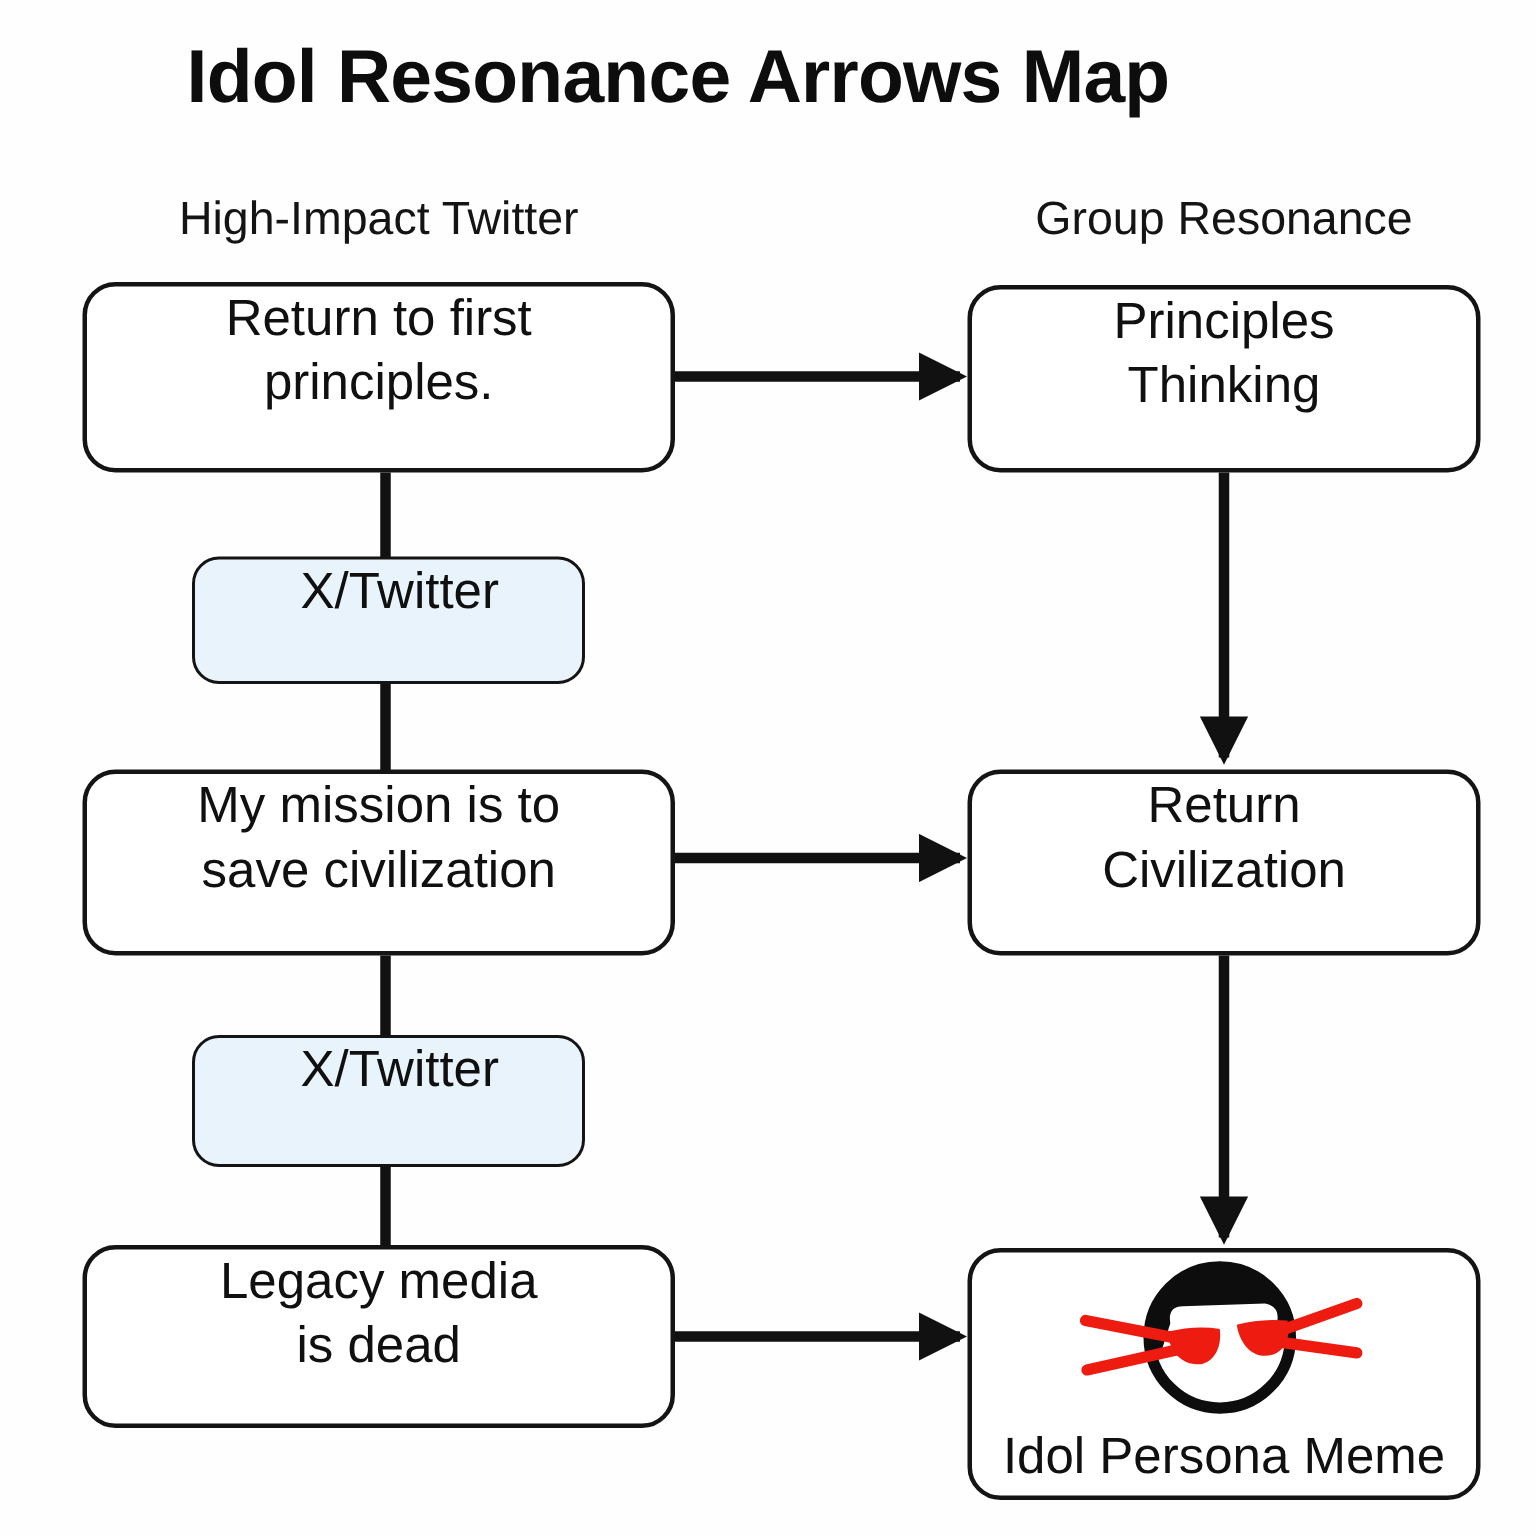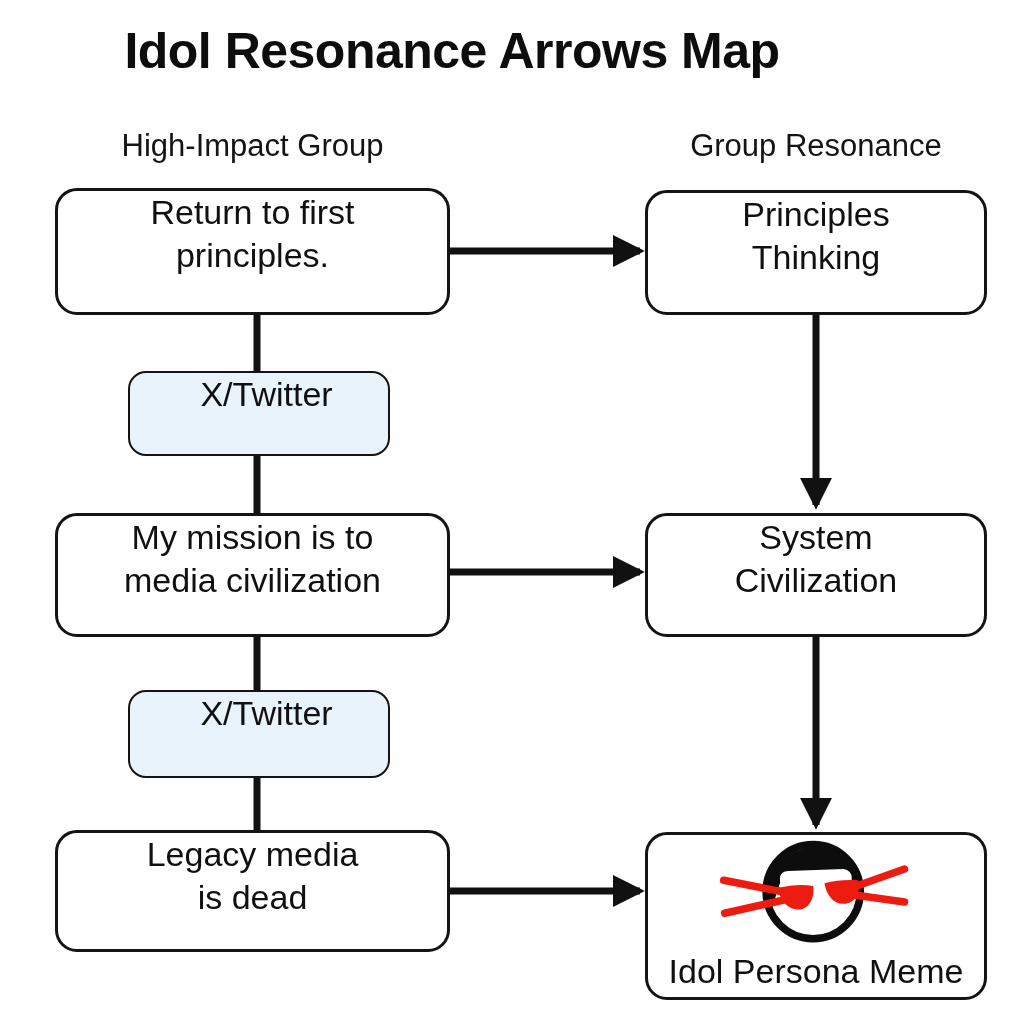--- a/index.html
+++ b/index.html
@@ -70,53 +70,53 @@
 
     <line x1="450" y1="251" x2="640" y2="251" stroke="#111111" stroke-width="7" marker-end="url(#ah)"></line>
     <line x1="450" y1="572" x2="640" y2="572" stroke="#111111" stroke-width="7" marker-end="url(#ah)"></line>
     <line x1="450" y1="891" x2="640" y2="891" stroke="#111111" stroke-width="7" marker-end="url(#ah)"></line>
 
     <line x1="816" y1="315" x2="816" y2="505" stroke="#111111" stroke-width="7" marker-end="url(#ah)"></line>
     <line x1="816" y1="637" x2="816" y2="825" stroke="#111111" stroke-width="7" marker-end="url(#ah)"></line>
   </svg>
 
   <div id="diagram-title" class="abs">Idol Resonance Arrows Map</div>
-  <div id="col-header-left" class="abs col-header">High-Impact Group</div>
+  <div id="col-header-left" class="abs col-header">High-Impact Twitter</div>
   <div id="col-header-right" class="abs col-header">Group Resonance</div>
 
   <div id="node-slogan-1" class="abs node">
     <div>Return to first</div>
     <div>principles.</div>
   </div>
 
   <div id="node-platform-1" class="abs node platform">
     <div>X/Twitter</div>
   </div>
 
   <div id="node-slogan-2" class="abs node">
     <div>My mission is to</div>
-    <div>media civilization</div>
+    <div>save civilization</div>
   </div>
 
   <div id="node-platform-2" class="abs node platform">
     <div>X/Twitter</div>
   </div>
 
   <div id="node-slogan-3" class="abs node">
     <div>Legacy media</div>
     <div>is dead</div>
   </div>
 
   <div id="node-resonance-1" class="abs node">
     <div>Principles</div>
     <div>Thinking</div>
   </div>
 
   <div id="node-resonance-2" class="abs node">
-    <div>System</div>
+    <div>Return</div>
     <div>Civilization</div>
   </div>
 
   <div id="node-resonance-3" class="abs node">
 
     <svg id="meme-face-icon" width="230" height="120" viewBox="0 0 230 120" xmlns="http://www.w3.org/2000/svg">
 
       <circle cx="112" cy="58" r="50" fill="#ffffff" stroke="#0d0d0d" stroke-width="8"></circle>
 
       <path fill="#0d0d0d" d="M 66,82

